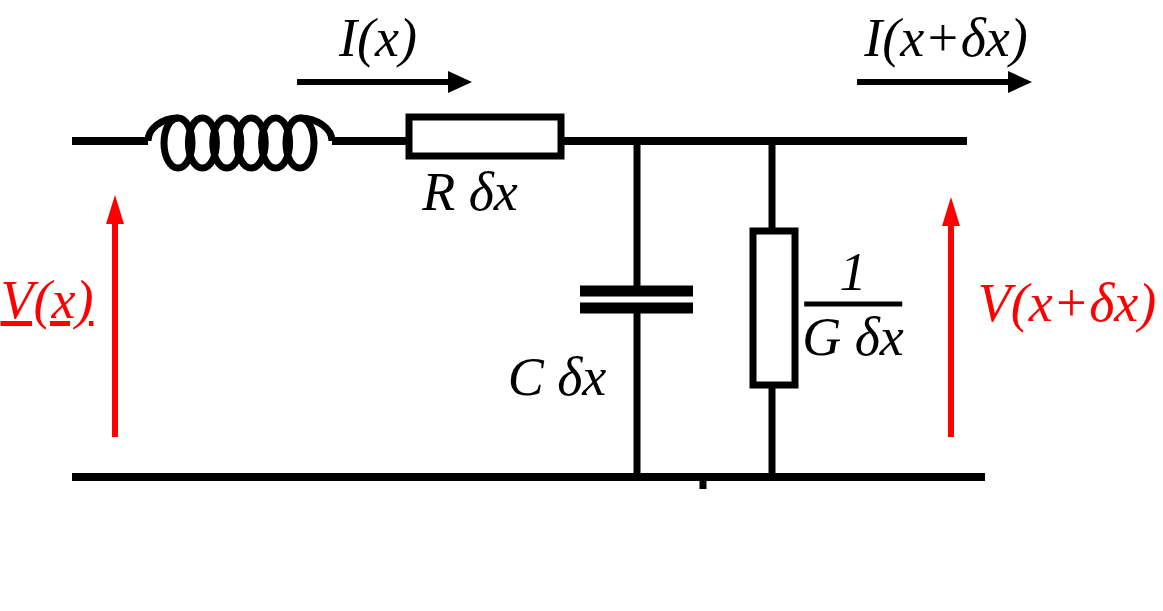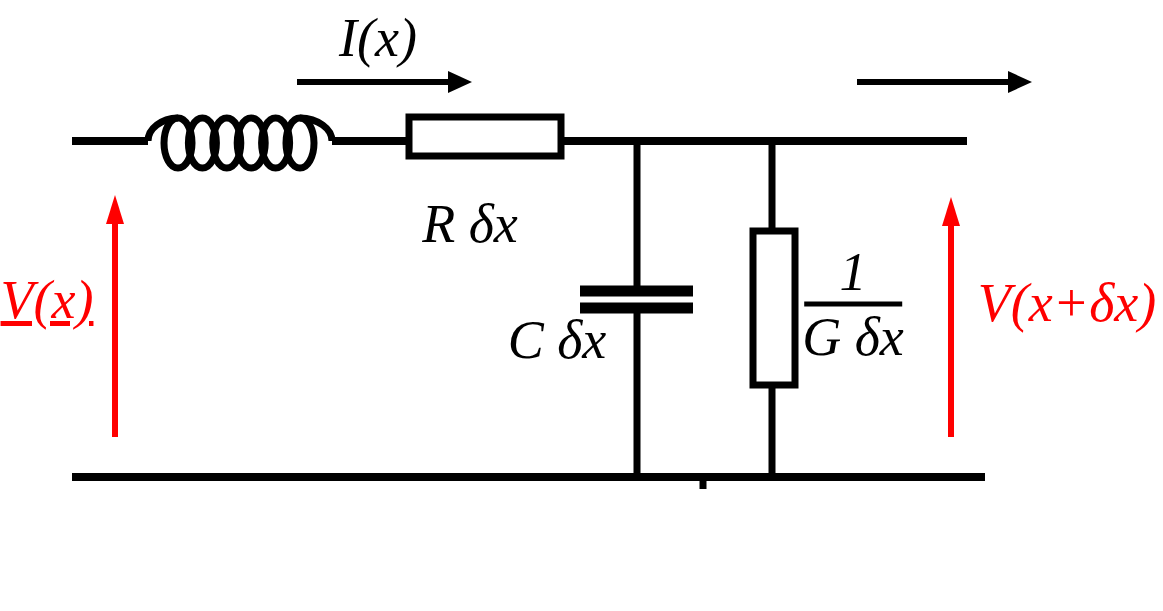--- a/index.html
+++ b/index.html
@@ -115,25 +115,26 @@
       <polygon class="vhead" points="106,224 115,195 124,224"></polygon>
     </g>
     <g>
       <line class="varrow" x1="951" y1="437" x2="951" y2="222"></line>
       <polygon class="vhead" points="942,226 951,197 960,226"></polygon>
     </g>
   </svg>
 
   <div class="label" style="left:378px;top:38px;">I(x)</div>
 
+  <div class="label" style="left:946px;top:38px;">I(x+δx)</div>
 
 
-  <div class="label" style="left:470px;top:224px;">R δx</div>
+  <div class="label" style="left:470px;top:192px;">R δx</div>
 
-  <div class="label" style="left:557px;top:340px;">C δx</div>
+  <div class="label" style="left:557px;top:377px;">C δx</div>
 
   <div class="fraction" style="left:853px;top:304px;">
     <div class="num">1</div>
     <div class="bar"></div>
     <div class="den">G δx</div>
   </div>
 
   <div class="label red" style="left:47px;top:300px;text-decoration:underline;">V(x)</div>
 
   <div class="label red" style="left:1067px;top:303px;">V(x+δx)</div>

